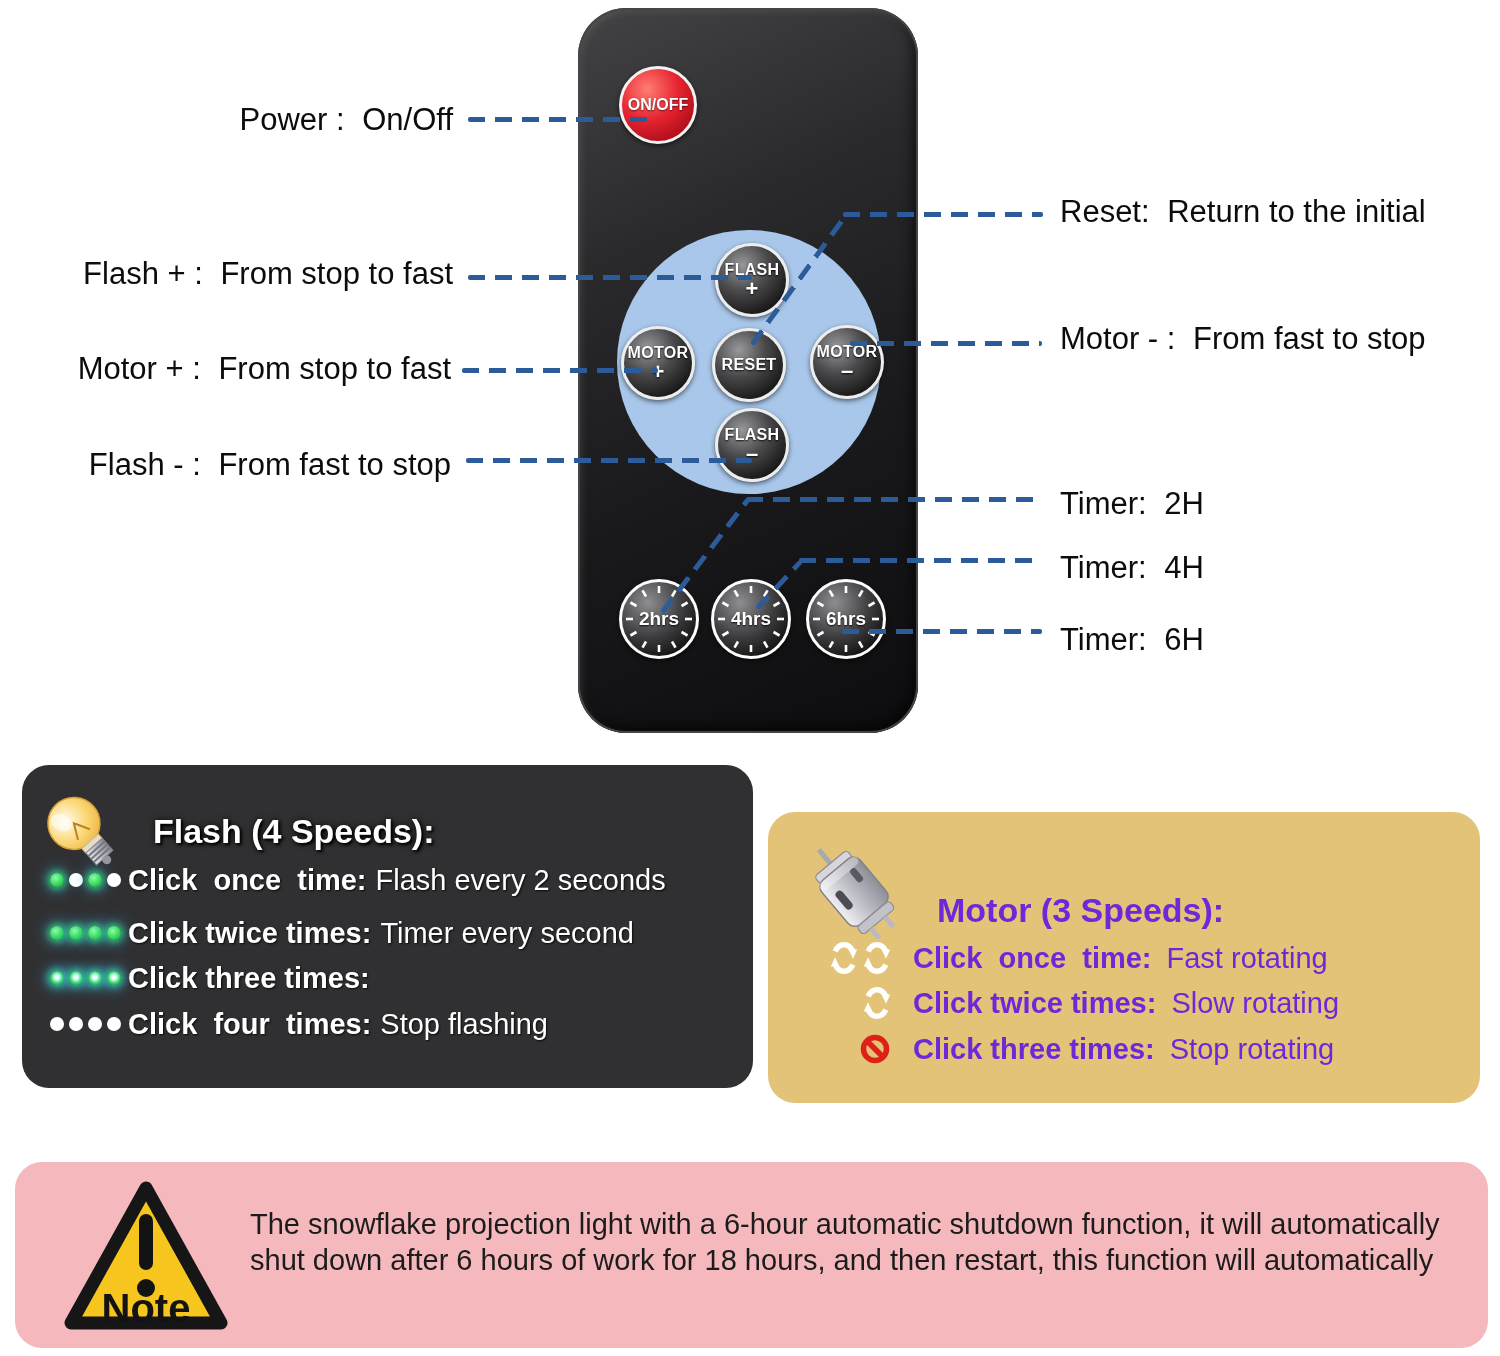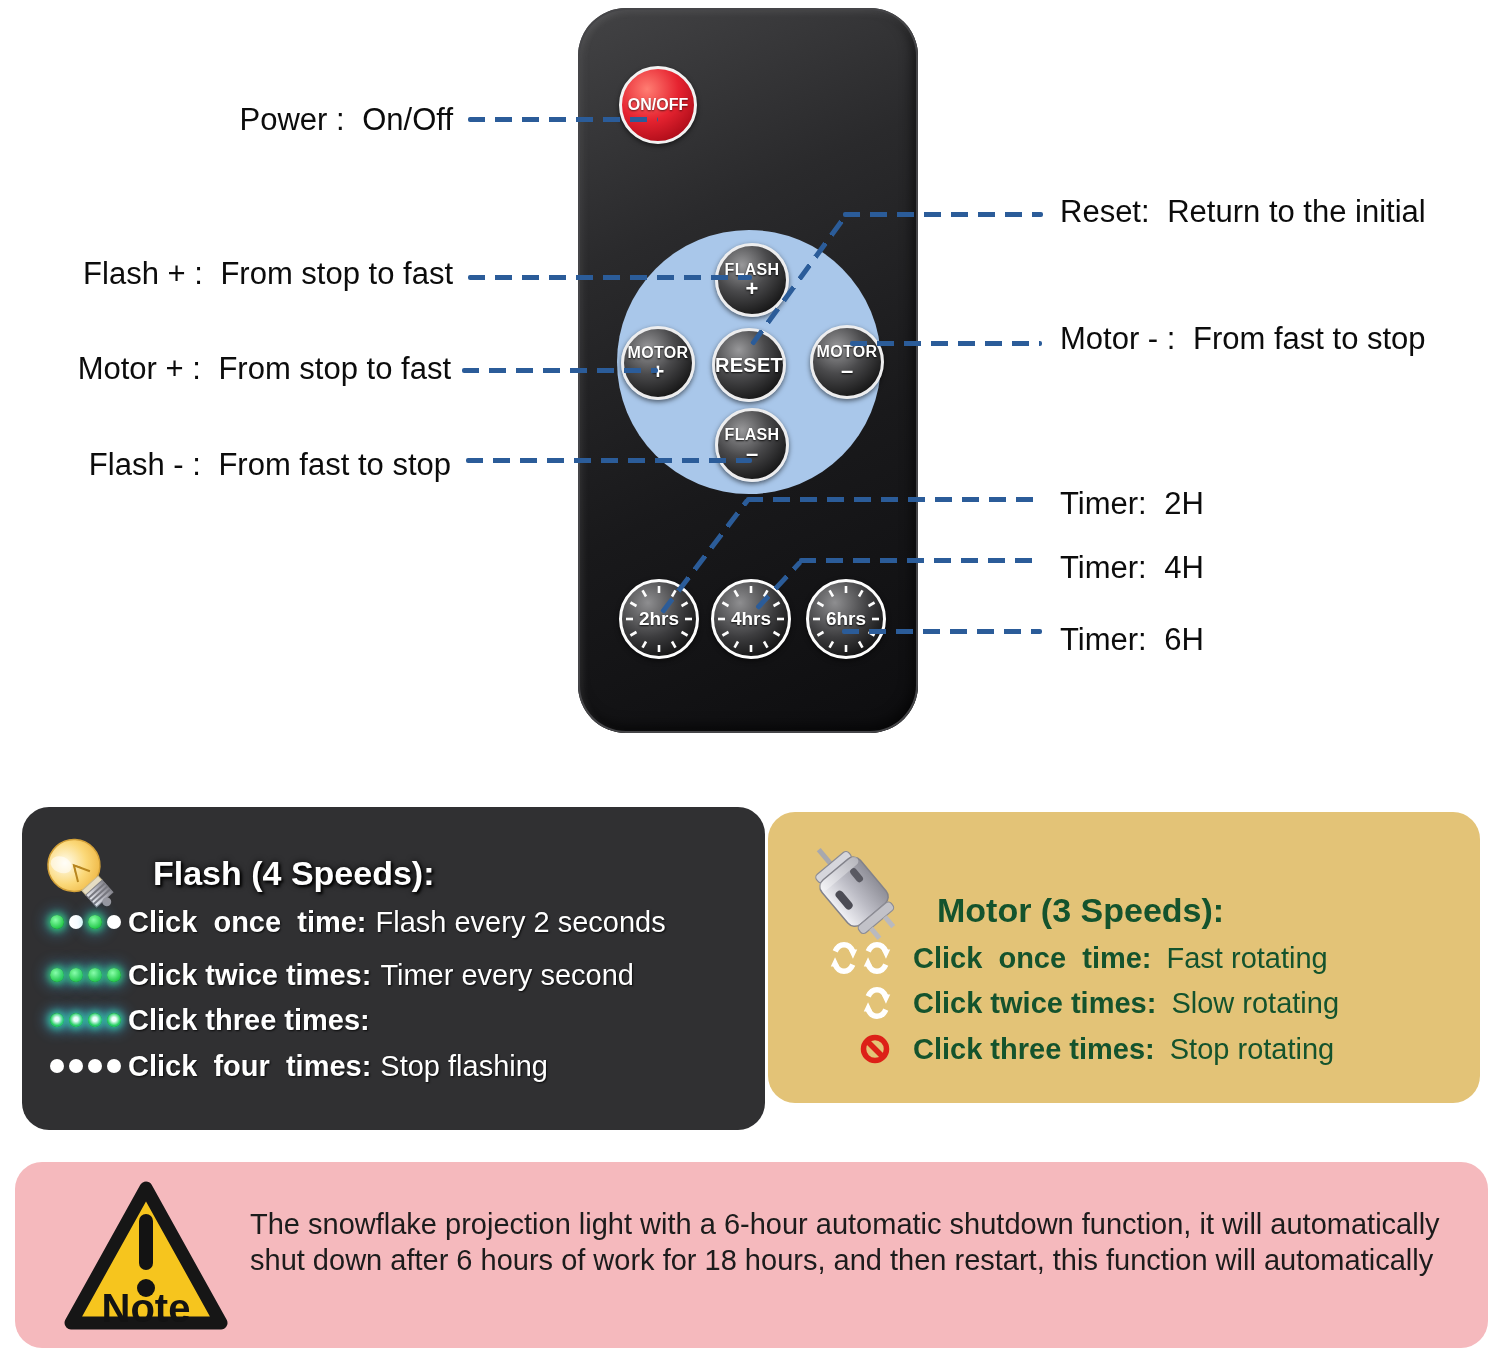--- a/index.html
+++ b/index.html
@@ -11,21 +11,21 @@
           background:linear-gradient(155deg,#434345 0%,#2a2a2c 30%,#19191b 62%,#0d0d0f 100%);
           box-shadow:inset 0 0 0 2px #454548, inset 3px 3px 8px rgba(255,255,255,.14), inset -4px -6px 14px rgba(0,0,0,.7);}
   .pad-circle{position:absolute;left:39px;top:222px;width:264px;height:264px;border-radius:50%;background:#a9c7ea;}
   .round-btn{position:absolute;border-radius:50%;box-sizing:border-box;display:flex;flex-direction:column;
              align-items:center;justify-content:center;color:#fff;font-weight:bold;text-align:center;cursor:pointer;}
   .dark-btn{width:74px;height:74px;border:3px solid #ededee;
             background:radial-gradient(circle at 35% 28%,#98989a 0%,#4a4a4c 40%,#0b0b0b 88%);
             box-shadow:0 2px 5px rgba(0,0,0,.55);}
   .dark-btn .l1{font-size:16px;line-height:1;letter-spacing:.3px;text-shadow:0 1px 2px rgba(0,0,0,.9);}
   .dark-btn .l2{font-size:22px;line-height:.75;margin-top:3px;text-shadow:0 1px 2px rgba(0,0,0,.9);}
-  .reset-btn .l1{font-size:20px;text-align:right;}
+  .reset-btn .l1{font-size:16px;text-align:right;}
   .onoff{left:41px;top:58px;width:78px;height:78px;border:3px solid #f2f2f2;
          background:radial-gradient(circle at 35% 28%,#ff7d72 0%,#e62330 45%,#9c0512 92%);
          box-shadow:0 2px 5px rgba(0,0,0,.55);}
   .onoff .l1{font-size:16px;text-shadow:0 1px 2px rgba(0,0,0,.6);}
   .timer-btn{width:80px;height:80px;border:3px solid #fdfdfd;top:571px;
              background:radial-gradient(circle at 35% 28%,#8e8e90 0%,#3d3d3f 48%,#040404 92%);
              box-shadow:0 2px 5px rgba(0,0,0,.55);}
   .timer-btn .tick-svg{position:absolute;inset:0;width:74px;height:74px;}
   .timer-btn .l1{position:relative;font-size:19px;z-index:2;text-shadow:0 1px 2px rgba(0,0,0,.9);}
 
@@ -33,37 +33,37 @@
   .dash{position:absolute;height:5px;z-index:6;border-radius:2px;transform-origin:0 50%;
         background:repeating-linear-gradient(90deg,#2b5c99 0 17px,transparent 17px 27px);}
 
   
   .callout{position:absolute;font-size:31px;white-space:nowrap;color:#0c0c0c;}
   .callout .term{font-weight:normal;white-space:pre;}
   .callout .desc{margin-left:9px;}
 
   
   .panel{position:absolute;border-radius:27px;}
-  .flash-panel{left:22px;top:807px;width:731px;height:323px;background:#303032;color:#fff;padding-left:12px;}
+  .flash-panel{left:22px;top:765px;width:731px;height:323px;background:#303032;color:#fff;}
   .flash-title{position:absolute;left:131px;top:47px;font-size:34px;font-weight:bold;
                text-shadow:2px 2px 3px #000,0 0 6px rgba(0,0,0,.8);}
   .bulb-svg{position:absolute;left:16px;top:16px;}
   .f-row{position:absolute;left:28px;height:40px;display:flex;align-items:center;font-size:29px;
          text-shadow:1px 1px 2px rgba(0,0,0,.8);}
   .f-row .dots{width:78px;display:flex;align-items:center;}
   .f-row .term{font-weight:bold;white-space:pre;}
   .f-row .desc{margin-left:9px;font-weight:normal;}
   .dot{width:14px;height:14px;border-radius:50%;display:inline-block;margin-right:5px;flex:none;}
   .dot.green{background:radial-gradient(circle at 40% 35%,#8affaa 0%,#23c94a 70%);
              box-shadow:0 0 7px 2px rgba(46,220,120,.85),0 0 14px 5px rgba(70,190,255,.4);}
   .dot.green-blink{background:radial-gradient(circle at 50% 45%,#eefffb 0% 20%,#26cf62 60%);
              box-shadow:0 0 7px 2px rgba(46,220,160,.8),0 0 13px 5px rgba(70,190,255,.45);}
   .dot.white{background:#ffffff;}
 
-  .motor-panel{left:768px;top:812px;width:712px;height:291px;background:#e3c377;color:#14532d;}
+  .motor-panel{left:768px;top:812px;width:712px;height:291px;background:#e3c377;color:#6d28d9;}
   .motor-title{position:absolute;left:169px;top:79px;font-size:34px;font-weight:bold;}
   .motor-svg{position:absolute;left:28px;top:22px;}
   .m-row{position:absolute;left:28px;height:42px;display:flex;align-items:center;font-size:29px;}
   .m-row .icon-slot{width:95px;display:flex;justify-content:flex-end;align-items:center;gap:5px;margin-right:22px;flex:none;}
   .m-row .term{font-weight:bold;white-space:pre;}
   .m-row .desc{margin-left:15px;}
 
   .note-panel{left:15px;top:1162px;width:1473px;height:186px;background:#f5b9bd;color:#1c1c1c;}
   .note-text{position:absolute;left:235px;top:44px;font-size:29px;line-height:36px;white-space:nowrap;}
   .tri-svg{position:absolute;left:46px;top:14px;}

